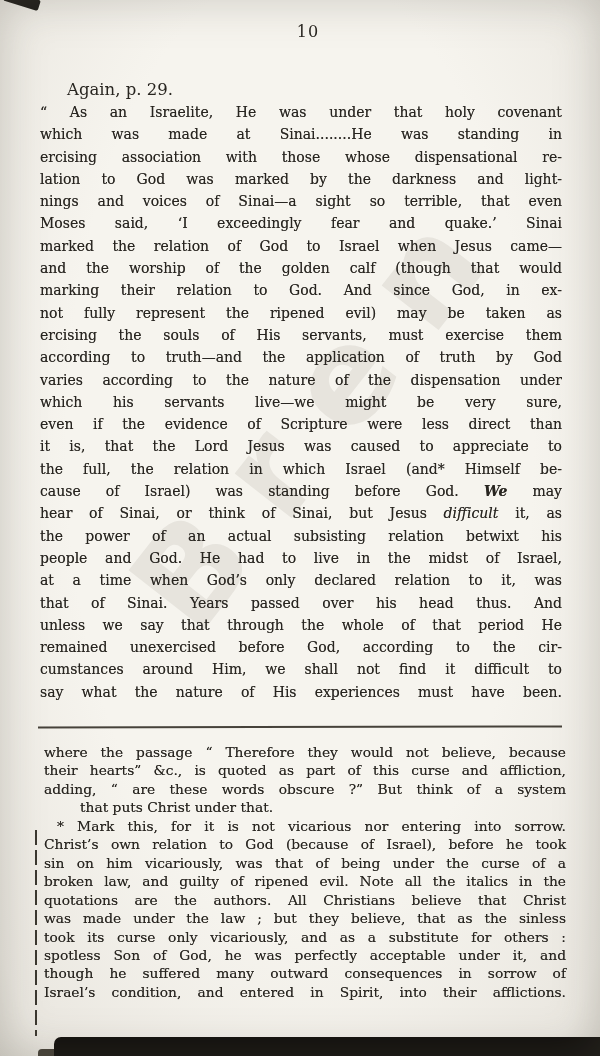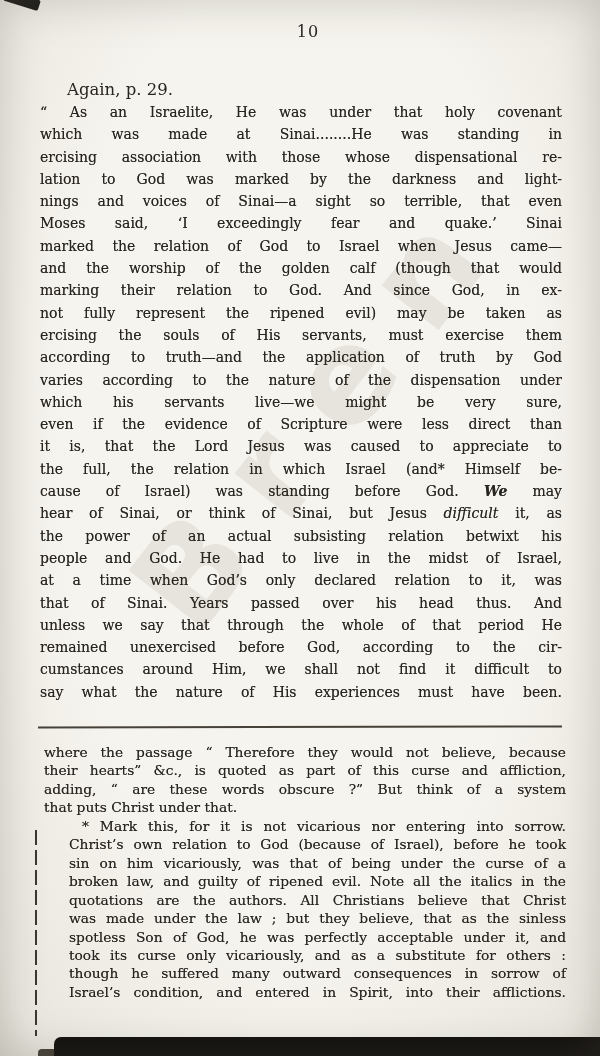--- a/index.html
+++ b/index.html
@@ -37,35 +37,35 @@
     text-indent: 27px;
   }
   .tline {
     font-size: 14px;
     line-height: 22.3px;
     text-align: justify;
     text-align-last: justify;
     text-shadow: 0 0 0.4px rgba(20,18,14,0.55);
     white-space: normal;
   }
-  .tline.no-just { text-align-last: left; }
+  .tline.no-just { text-align-last: left; margin-left: 36px; }
   .tline.indent  { text-indent: 13px; }
   .it { font-style: italic; }
   .bd { font-weight: bold; }
 
   .rule {
     position: absolute; left: 38px; top: 726px;
     width: 524px; height: 1.7px;
     background: #46423a;
     transform: rotate(-0.12deg);
   }
 
   .fn { position: absolute; left: 44px; top: 743px; width: 522px; }
   .fn .tline { font-size: 13.8px; line-height: 18.45px; }
-  .fn-para2 { margin-top: 0px; margin-left: 25px; }
+  .fn-para2 { margin-top: 0px; }
 
   .watermark {
     position: absolute; left: -90px; top: 330px; width: 820px;
     text-align: center;
     transform: rotate(-52deg);
     font-family: "DejaVu Sans", sans-serif;
     font-size: 132px; font-weight: bold;
     letter-spacing: 42px;
     color: rgba(112, 104, 90, 0.11);
     pointer-events: none;
@@ -153,22 +153,22 @@
         <div class="tline"><span>adding, “ are these words obscure ?”  But think of a system</span></div>
         <div class="tline no-just"><span>that puts Christ under that.</span></div>
       </div>
     <div class="fn-para2">
         <div class="tline indent"><span>* Mark this, for it is not vicarious nor entering into sorrow.</span></div>
         <div class="tline"><span>Christ’s own relation to God (because of Israel), before he took</span></div>
         <div class="tline"><span>sin on him vicariously, was that of being under the curse of a</span></div>
         <div class="tline"><span>broken law, and guilty of ripened evil.  Note all the italics in the</span></div>
         <div class="tline"><span>quotations are the authors.  All Christians believe that Christ</span></div>
         <div class="tline"><span>was made under the law ; but they believe, that as the sinless</span></div>
+        <div class="tline"><span>took its curse only vicariously, and as a substitute for others :</span></div>
         <div class="tline"><span>spotless Son of God, he was perfectly acceptable under it, and</span></div>
-        <div class="tline"><span>took its curse only vicariously, and as a substitute for others :</span></div>
         <div class="tline"><span>though he suffered many outward consequences in sorrow of</span></div>
         <div class="tline"><span>Israel’s condition, and entered in Spirit, into their afflictions.</span></div>
       </div>
   </div>
 
   <div class="scan-mark-top-left"></div>
   <div class="scan-line-left-edge"></div>
   <div class="scan-bar-bottom"></div>
 
 </div>

